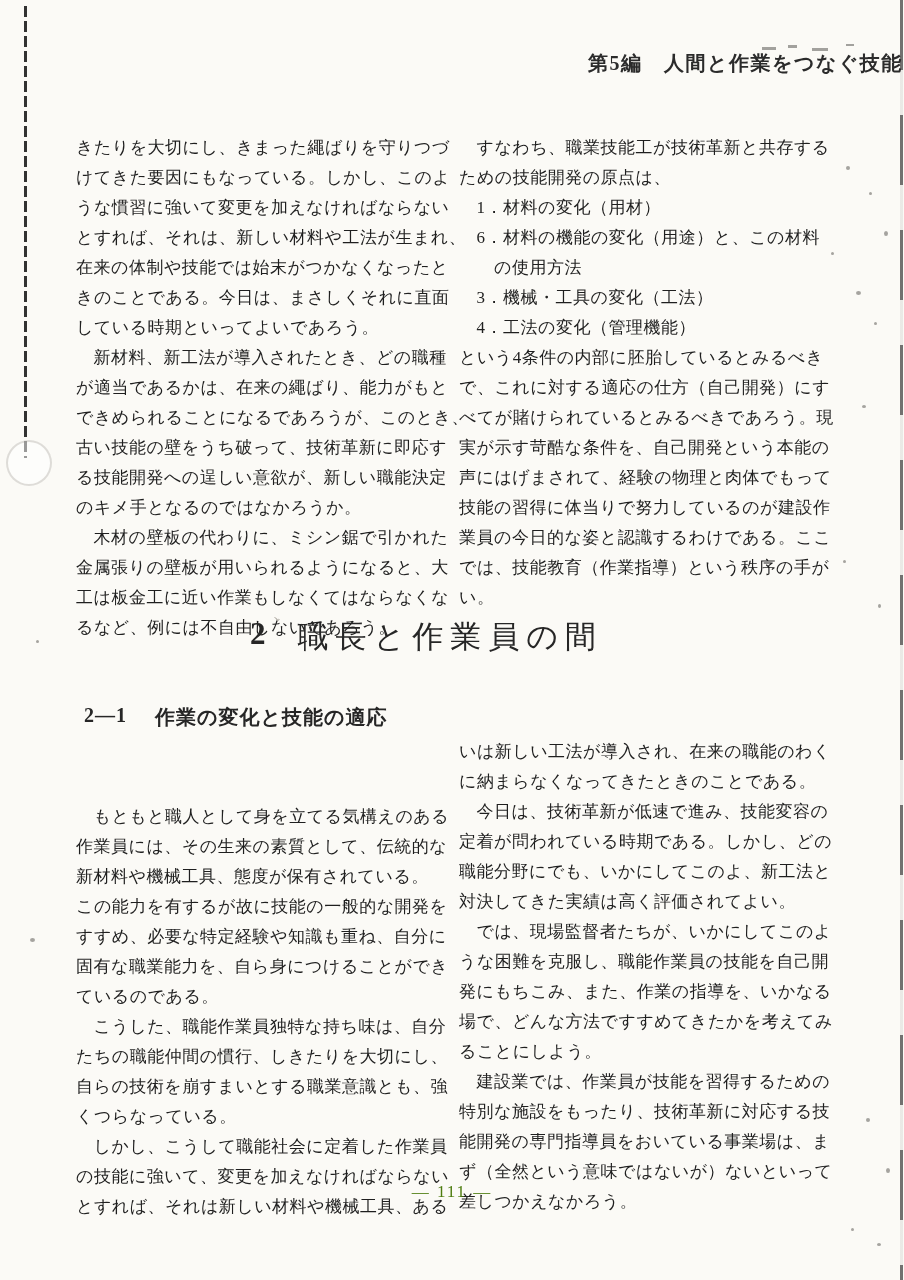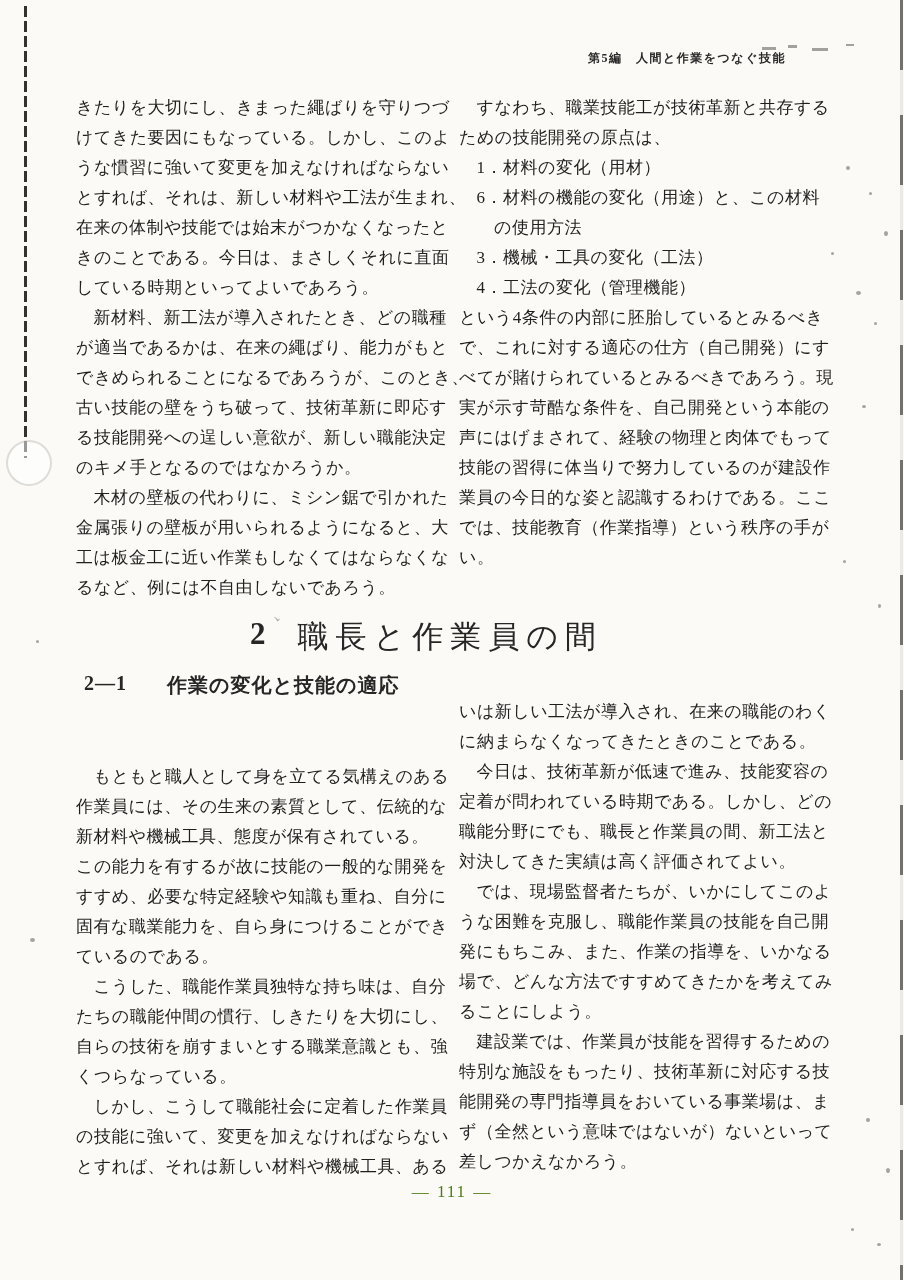--- a/index.html
+++ b/index.html
@@ -7,25 +7,25 @@
     position:relative;
     width:904px;height:1280px;
     background:#fbfaf6;
     overflow:hidden;
     font-family:"Liberation Serif","DejaVu Serif",serif;
     color:#222;
   }
   
   .header{
     position:absolute;left:588px;top:50px;
-    font-size:12px;font-weight:bold;letter-spacing:1.5px;
+    font-size:20px;font-weight:bold;letter-spacing:1.5px;
     color:#2b2b2b;white-space:nowrap;
   }
   
-  .col{position:absolute;white-space:nowrap;}
+  .col{position:absolute;white-space:nowrap;margin-top:40px;}
   .col .line{
     height:30px;line-height:30px;
     font-size:17px;letter-spacing:0.5px;color:#1f1f1f;
   }
   .top-left{left:76px;top:93px;width:384px;}
   .top-right{left:459px;top:93px;width:394px;}
   .bottom-left{left:76px;top:762px;width:384px;}
   .bottom-right{left:459px;top:697px;width:394px;}
   
   .section-heading{
@@ -35,23 +35,23 @@
   }
   .sec-num{font-weight:bold;position:relative;}
   .sec-num .anno{
     position:absolute;left:20px;top:-4px;width:10px;height:34px;
     color:#9a958c;font-size:8px;line-height:9px;letter-spacing:0;
     writing-mode:vertical-rl;opacity:.8;
   }
   .sec-title{letter-spacing:7px;}
   
   .subsection-heading{
-    position:absolute;left:84px;top:672px;
+    position:absolute;left:84px;top:704px;
     font-size:20px;font-weight:bold;color:#262626;
-    display:flex;gap:40px;letter-spacing:1px;white-space:nowrap;
+    display:flex;gap:28px;letter-spacing:1px;white-space:nowrap;
   }
   
   .footer{
     position:absolute;left:0;top:1182px;width:904px;
     text-align:center;font-size:17px;letter-spacing:2px;color:#4d7c0f;
   }
   
   .scan-line-left{
     position:absolute;left:24px;top:6px;width:3px;height:452px;
     background:repeating-linear-gradient(178deg,
@@ -141,21 +141,21 @@
       <div class="line">　しかし、こうして職能社会に定着した作業員</div>
       <div class="line">の技能に強いて、変更を加えなければならない</div>
       <div class="line">とすれば、それは新しい材料や機械工具、ある</div>
     </div>
 
   <div class="col bottom-right">
       <div class="line">いは新しい工法が導入され、在来の職能のわく</div>
       <div class="line">に納まらなくなってきたときのことである。</div>
       <div class="line">　今日は、技術革新が低速で進み、技能変容の</div>
       <div class="line">定着が問われている時期である。しかし、どの</div>
-      <div class="line">職能分野にでも、職長と作業員の間、新工法と</div>
+      <div class="line">職能分野にでも、いかにしてこのよ、新工法と</div>
       <div class="line">対決してきた実績は高く評価されてよい。</div>
       <div class="line">　では、現場監督者たちが、いかにしてこのよ</div>
       <div class="line">うな困難を克服し、職能作業員の技能を自己開</div>
       <div class="line">発にもちこみ、また、作業の指導を、いかなる</div>
       <div class="line">場で、どんな方法ですすめてきたかを考えてみ</div>
       <div class="line">ることにしよう。</div>
       <div class="line">　建設業では、作業員が技能を習得するための</div>
       <div class="line">特別な施設をもったり、技術革新に対応する技</div>
       <div class="line">能開発の専門指導員をおいている事業場は、ま</div>
       <div class="line">ず（全然という意味ではないが）ないといって</div>

